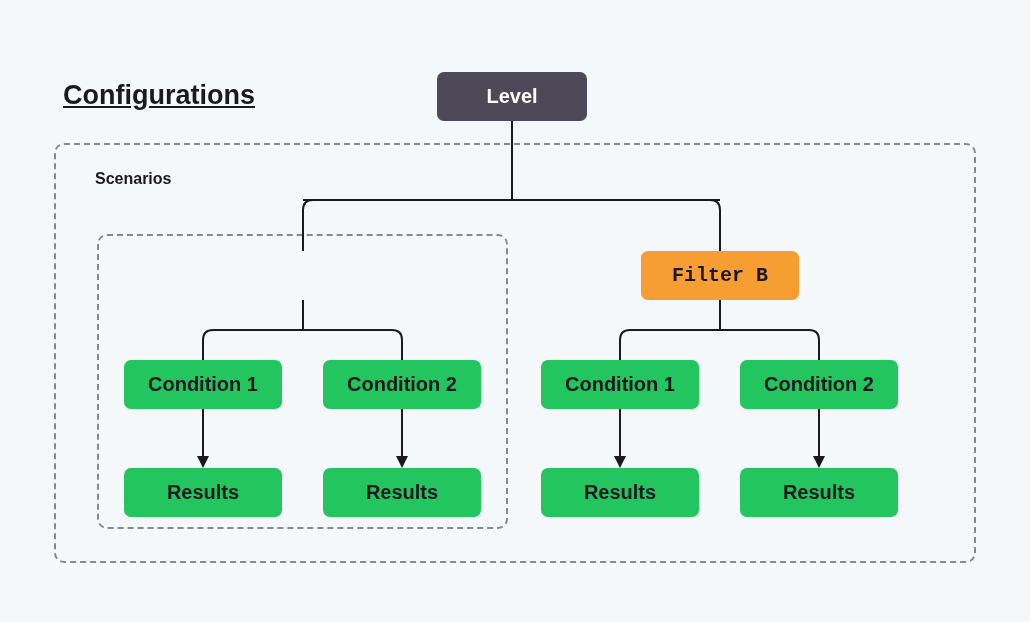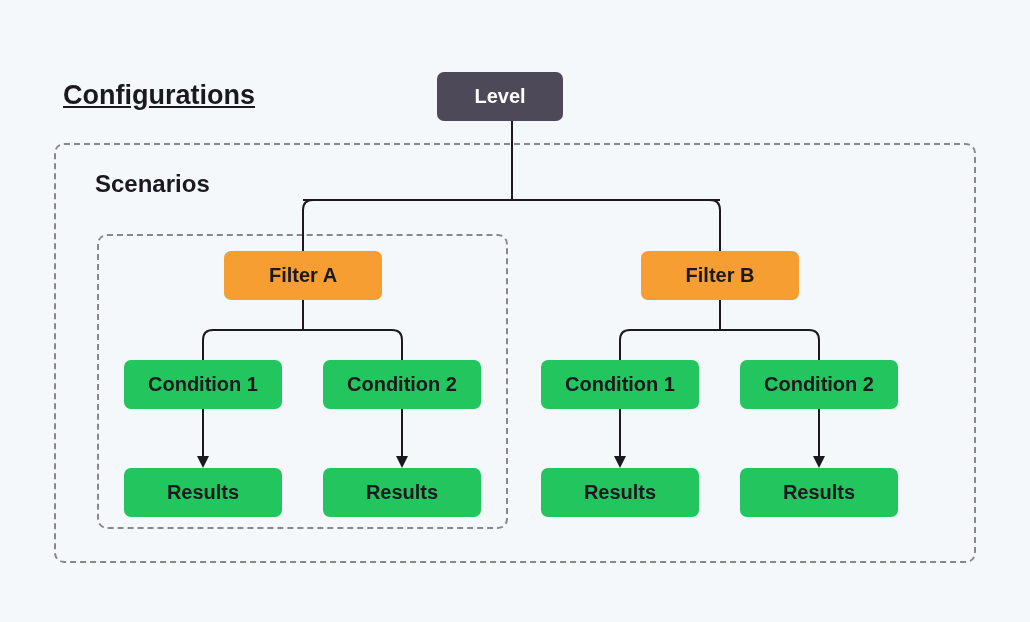--- a/index.html
+++ b/index.html
@@ -61,27 +61,26 @@
 <body>
 
 <div class="canvas">
 
   <div class="dashed-box" style="left:54px; top:143px; width:922px; height:420px;"></div>
 
   <div class="dashed-box" style="left:97px; top:234px; width:411px; height:295px;"></div>
 
   <div class="labels" style="left:63px; top:80px; font-size:27px;text-decoration:underline;">Configurations</div>
 
-  <div class="labels" style="left:95px; top:170px; font-size:24px;">Scenarios</div>
+  <div class="labels" style="left:95px; top:170px; font-size:16px;">Scenarios</div>
 
-  <div class="node level" style="left:437px; top:72px; width:126px; height:49px;">Level</div>
+  <div class="node level" style="left:437px; top:72px; width:150px; height:49px;">Level</div>
 
-  <div class="node filter" style="left:224px; top:251px; width:158px; height:49px;">Filter A</div>
 
-  <div class="node filter" style="left:641px; top:251px; width:158px; height:49px;">Filter B</div>
+  <div class="node filter" style="left:641px; top:251px; width:158px; height:49px;font-family:Liberation Mono, monospace;">Filter B</div>
 
   <div class="node cond" style="left:124px; top:360px; width:158px; height:49px;">Condition 1</div>
 
   <div class="node cond" style="left:323px; top:360px; width:158px; height:49px;">Condition 2</div>
 
   <div class="node cond" style="left:541px; top:360px; width:158px; height:49px;">Condition 1</div>
 
   <div class="node cond" style="left:740px; top:360px; width:158px; height:49px;">Condition 2</div>
 
   <div class="node results" style="left:124px; top:468px; width:158px; height:49px;">Results</div>

